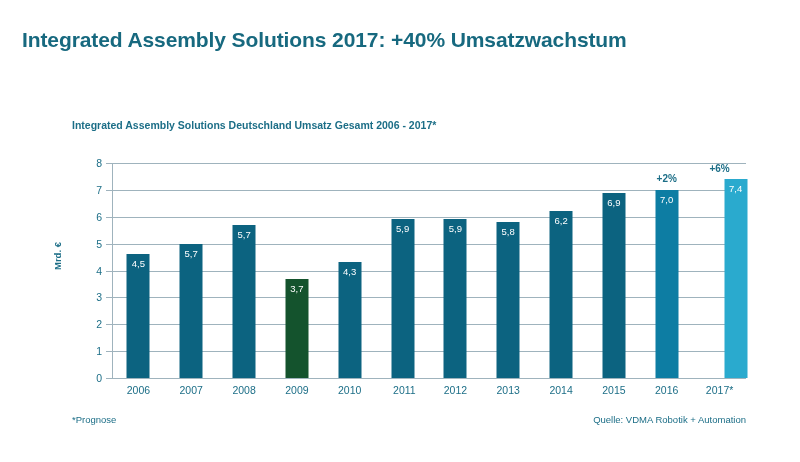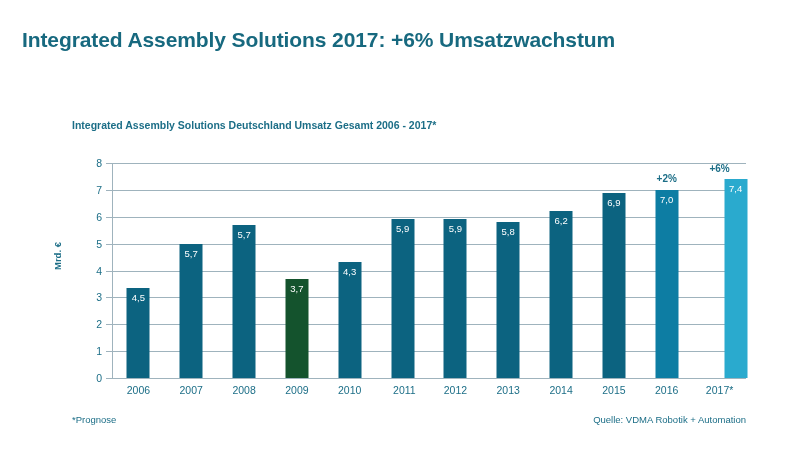--- a/index.html
+++ b/index.html
@@ -181,21 +181,21 @@
     right: 54px;
     top: 414px;
     font-size: 9.5px;
     color: #1c6e87;
     text-align: right;
   }
 </style>
 </head>
 <body>
 
-<div id="slide-title">Integrated Assembly Solutions 2017: +6% Umsatzwachstum</div>
+<div id="slide-title">Integrated Assembly Solutions 2017: +40% Umsatzwachstum</div>
 
 <div id="chart-block">
 
   <div id="chart-subtitle">Integrated Assembly Solutions Deutschland Umsatz Gesamt 2006 - 2017*</div>
 
   <div id="y-axis-title">Mrd. €</div>
 
   <div id="y-labels-wrap">
     <div class="y-label" style="top:163px">8</div>
     <div class="y-label" style="top:190px">7</div>
@@ -225,21 +225,21 @@
     <div class="gridline" style="top:26.9px"></div>
     <div class="gridline" style="top:53.8px"></div>
     <div class="gridline" style="top:80.6px"></div>
     <div class="gridline" style="top:107.5px"></div>
     <div class="gridline" style="top:134.4px"></div>
     <div class="gridline" style="top:161.3px"></div>
     <div class="gridline" style="top:188.1px"></div>
     <div class="gridline baseline" style="top:215px"></div>
 
     <div class="bar-slot" style="left:0px">
-      <div class="bar" style="height: 90px; background: rgb(12, 99, 128);">
+      <div class="bar" style="height: 124px; background: rgb(12, 99, 128);">
         <div class="bar-value" style="color: rgb(255, 255, 255);">4,5</div>
       </div>
     </div>
     <div class="bar-slot" style="left:52.8px">
       <div class="bar" style="height: 134.4px; background: rgb(12, 99, 128);">
         <div class="bar-value" style="color: rgb(255, 255, 255);">5,7</div>
       </div>
     </div>
     <div class="bar-slot" style="left:105.7px">
       <div class="bar" style="height: 153.2px; background: rgb(12, 99, 128);">

